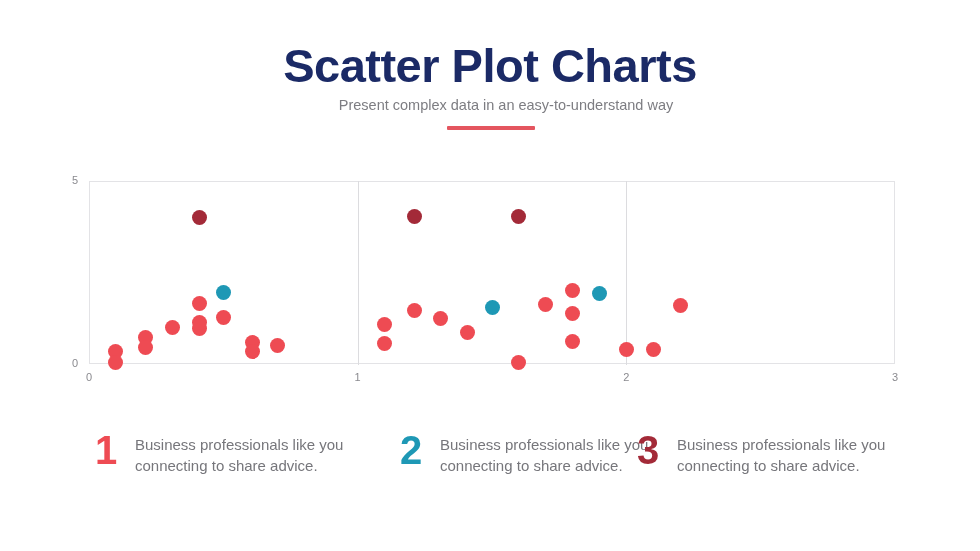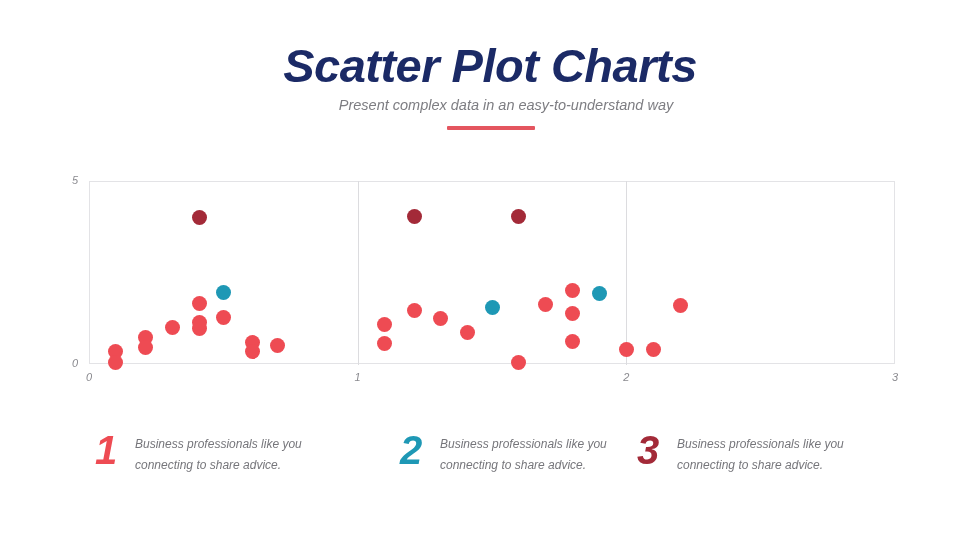--- a/index.html
+++ b/index.html
@@ -3,21 +3,21 @@
 <meta charset="utf-8">
 <style>
   html,body{margin:0;padding:0;}
   body{
     width:980px;height:551px;
     background:#ffffff;
     font-family:"Liberation Sans", sans-serif;
     overflow:hidden;
     position:relative;
   }
-  #slide{position:absolute;inset:0;font-style:italic;}
+  #slide{position:absolute;inset:0;}
 
   
   .header{position:absolute;left:0;top:0;width:980px;text-align:center;}
   .title{
     position:absolute;left:0;top:35px;width:980px;
     font-size:47px;line-height:62px;font-weight:bold;
     letter-spacing:-0.5px;
     color:#1B2A66;
   }
   .subtitle{
@@ -57,21 +57,21 @@
 
   
   .footer{position:absolute;left:0;top:430px;width:980px;height:60px;}
   .foot-item{position:absolute;top:0;height:56px;}
   .foot-num{
     position:absolute;left:0;top:-6px;
     font-size:40px;line-height:52px;font-weight:bold;
   }
   .foot-text{
     position:absolute;top:4px;
-    font-size:12px;line-height:21px;color:#76767b;
+    font-size:15px;line-height:21px;color:#76767b;
     width:215px;
   }
 </style>
 </head>
 <body>
 
 <div id="slide">
 
   <div class="header">
     <div class="title">Scatter Plot Charts</div>

